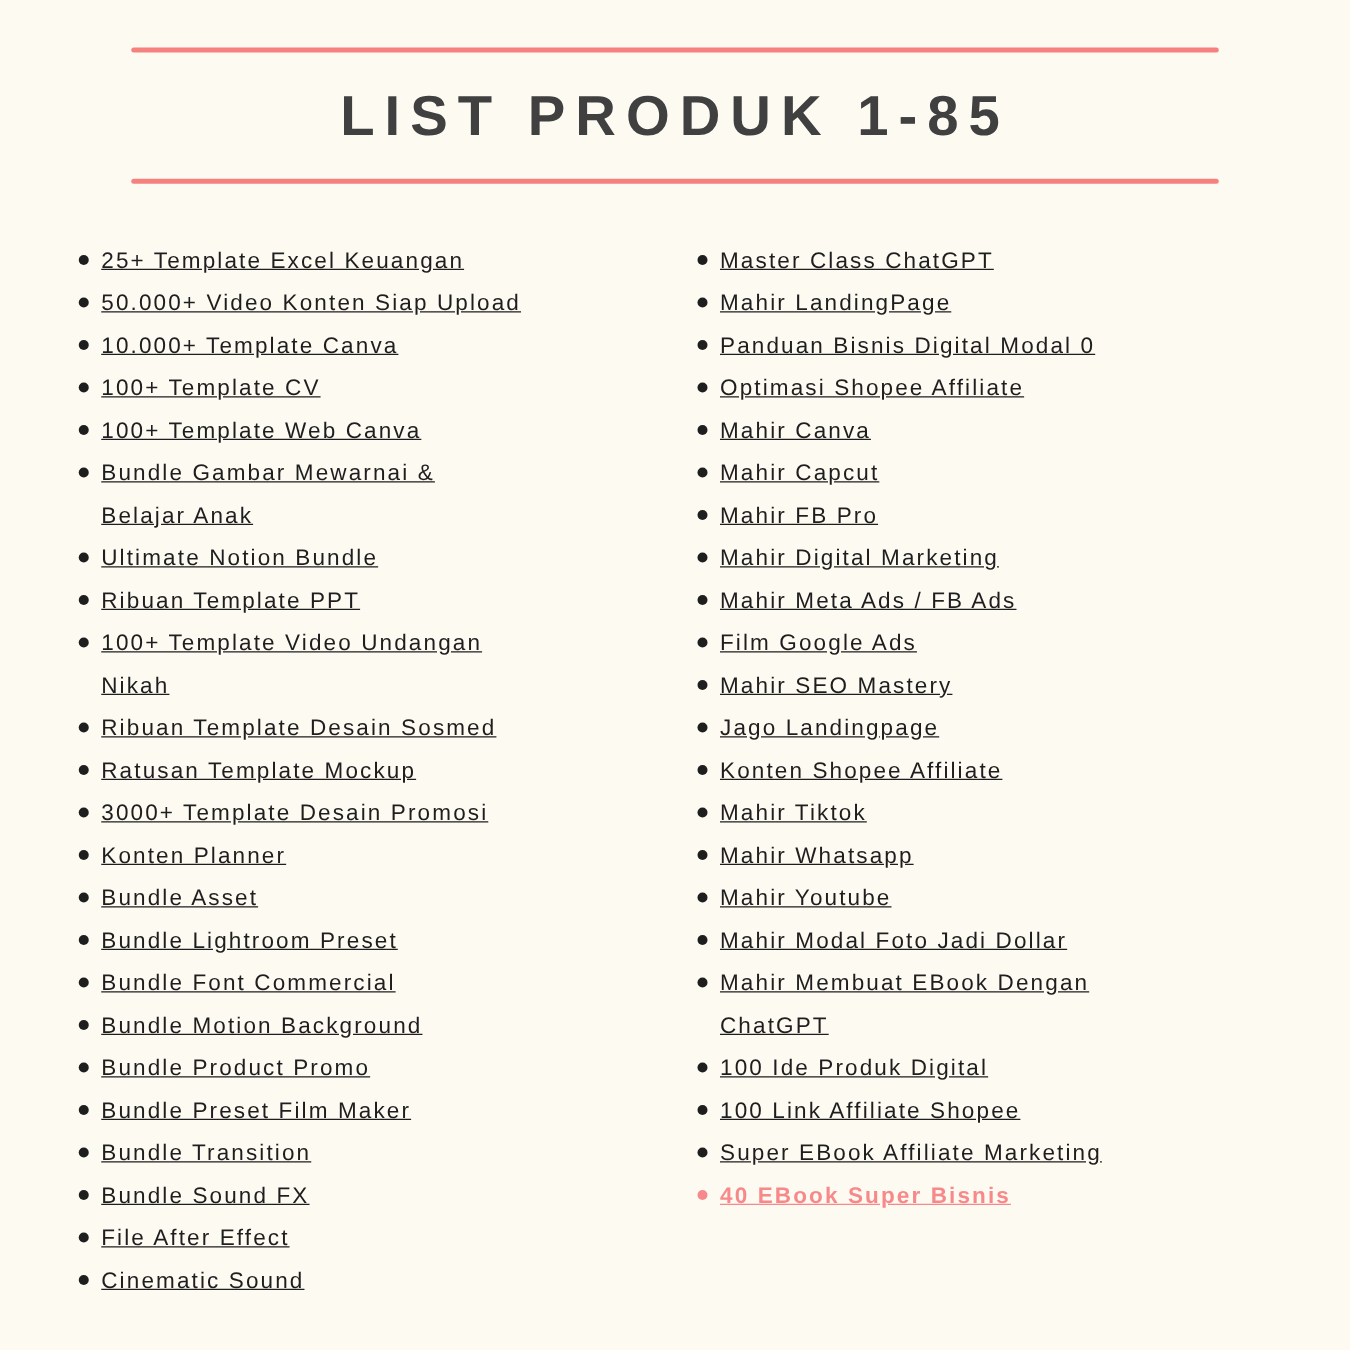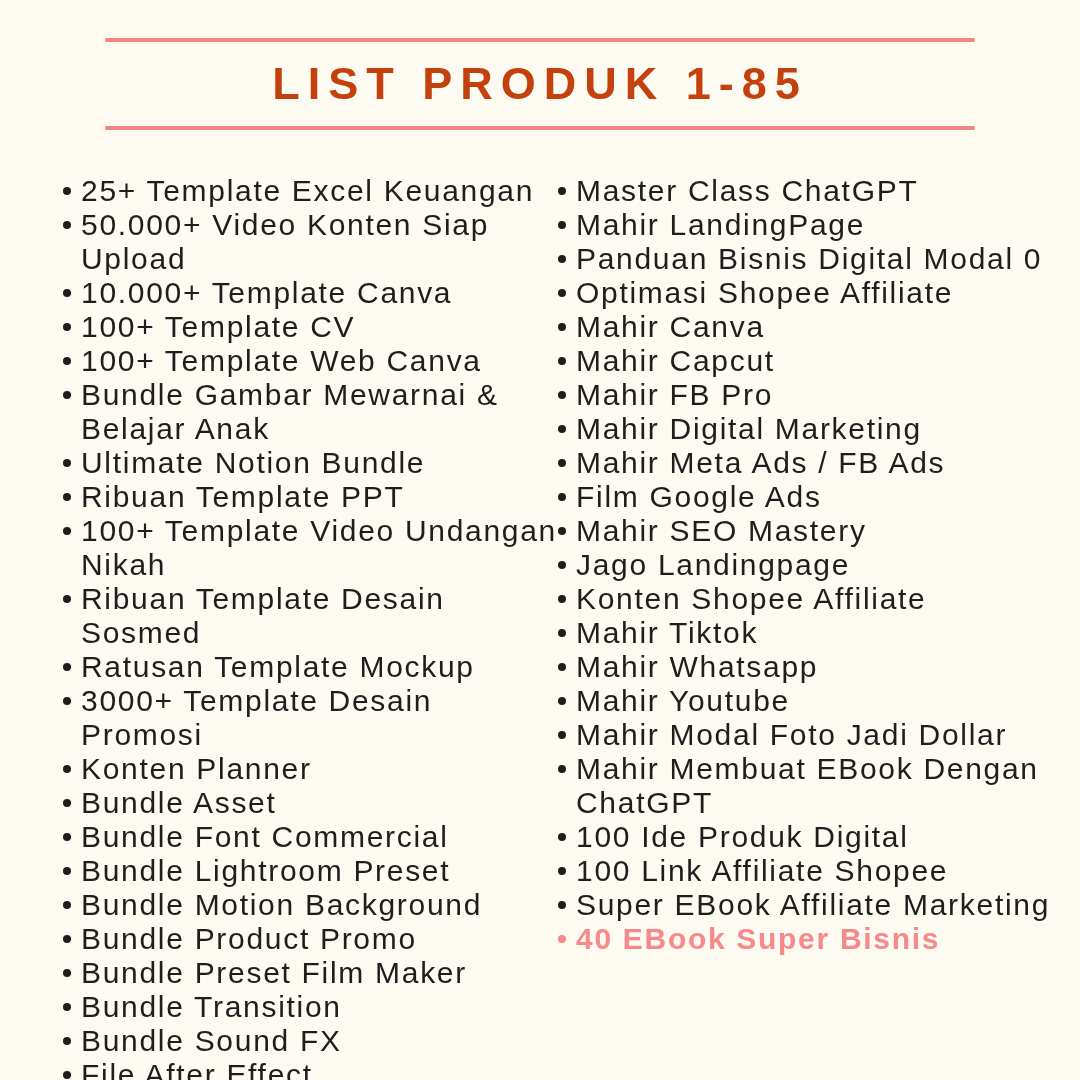--- a/index.html
+++ b/index.html
@@ -26,50 +26,51 @@
   header {
     margin: 38px 105px 0 105px;
   }
   .rule {
     height: 4px;
     background: var(--accent);
     border-radius: 2px;
   }
   h1.title {
     margin: 0;
-    height: 84px;
+    height: 101px;
     display: flex;
     align-items: center;
     justify-content: center;
     font-size: 45px;
     font-weight: 800;
     letter-spacing: 8px;
-    color: #c2410c;
+    color: #404040;
     white-space: nowrap;
   }
   main.columns {
     display: flex;
     margin-top: 44px;
     padding-left: 62px;
   }
   ul.col {
     list-style: none;
     margin: 0;
     padding: 0;
   }
   ul.col-left  { width: 495px; }
   ul.col-right { width: 505px; }
   ul.col li {
     position: relative;
     padding-left: 19px;
-    font-size: 30px;
+    font-size: 18px;
     line-height: 34px;
     letter-spacing: 1.7px;
     white-space: pre-line;
     color: var(--text);
+    text-decoration: underline;
   }
   ul.col li::before {
     content: "";
     position: absolute;
     left: 1px;
     top: 13px;
     width: 8px;
     height: 8px;
     border-radius: 50%;
     background: var(--text);
@@ -103,22 +104,22 @@
 Belajar Anak</li>
         <li>Ultimate Notion Bundle</li>
         <li>Ribuan Template PPT</li>
         <li>100+ Template Video Undangan
 Nikah</li>
         <li>Ribuan Template Desain Sosmed</li>
         <li>Ratusan Template Mockup</li>
         <li>3000+ Template Desain Promosi</li>
         <li>Konten Planner</li>
         <li>Bundle Asset</li>
+        <li>Bundle Lightroom Preset</li>
         <li>Bundle Font Commercial</li>
-        <li>Bundle Lightroom Preset</li>
         <li>Bundle Motion Background</li>
         <li>Bundle Product Promo</li>
         <li>Bundle Preset Film Maker</li>
         <li>Bundle Transition</li>
         <li>Bundle Sound FX</li>
         <li>File After Effect</li>
         <li>Cinematic Sound</li>
       </ul>
     <ul class="col col-right" id="col-right">
         <li>Master Class ChatGPT</li>

